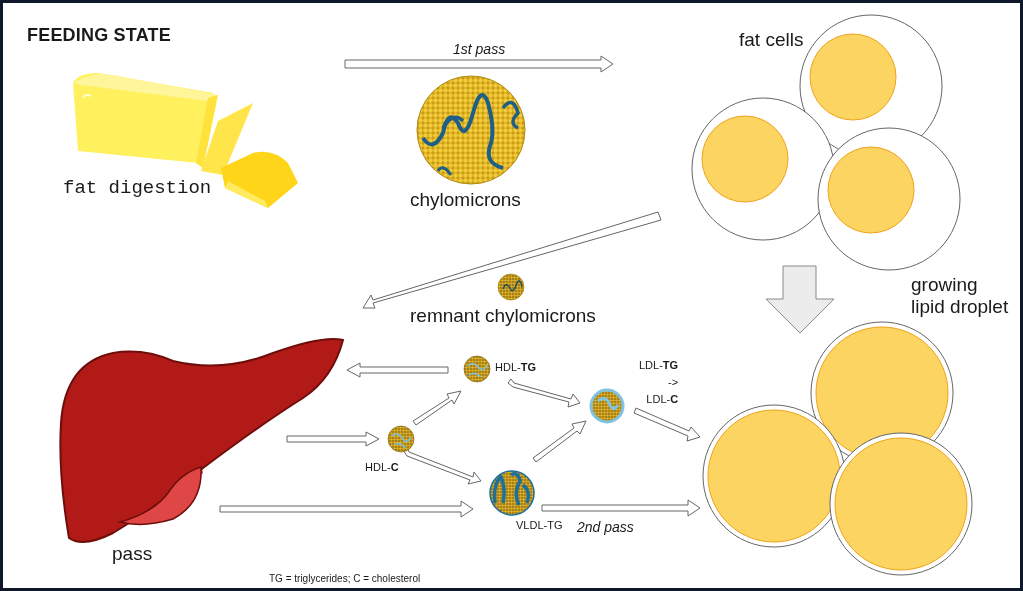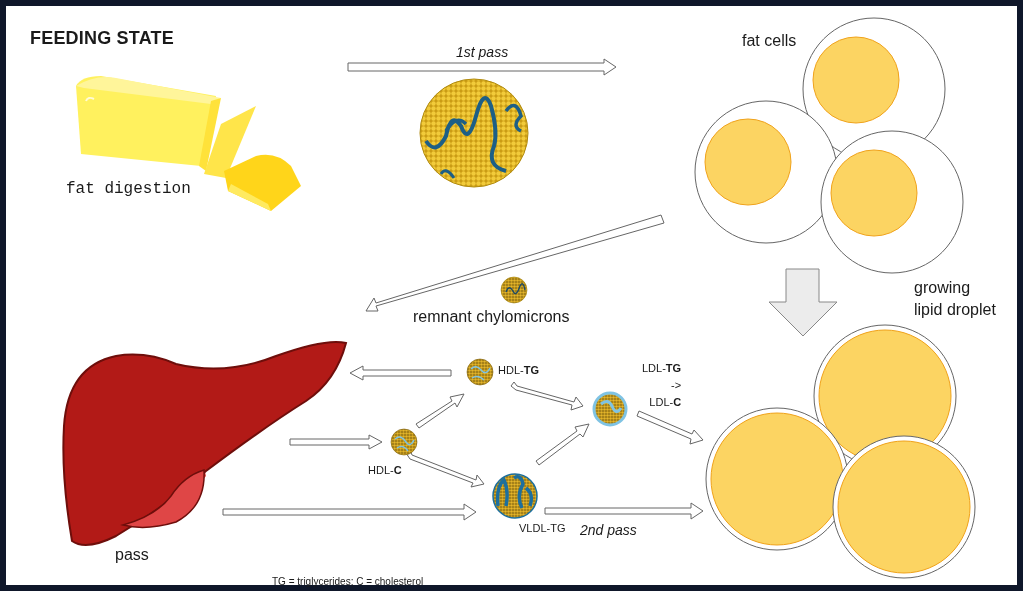--- a/index.html
+++ b/index.html
@@ -1,21 +1,21 @@
 <!DOCTYPE html>
 <html><head>
   <meta charset="utf-8">
   <style>
     html, body { margin: 0; padding: 0; background: #ffffff; }
     body { width: 1023px; height: 591px; position: relative; overflow: hidden; font-family: "Liberation Sans", sans-serif; color: #111; }
-    #canvas { position: absolute; left: 0; top: 0; width: 1023px; height: 591px; border: 6px solid #0f172a; box-sizing: border-box; }
+    #canvas { position: absolute; left: 0; top: 0; width: 1023px; height: 591px; border: 3px solid #0f172a; box-sizing: border-box; }
     svg#diagram { position: absolute; left: 0; top: 0; }
     .lbl { position: absolute; white-space: nowrap; color: #1a1a1a; }
     .title { font-weight: bold; font-size: 18px; letter-spacing: 0.2px; }
-    .big { font-size: 16px; }
+    .big { font-size: 19px; }
     .med { font-size: 11px; }
     .small { font-size: 14px; font-style: italic; }
     .tiny { font-size: 10px; }
     b { font-weight: bold; }
   </style>
 </head>
 <body>
 
 <div id="canvas">
 <svg id="diagram" width="1023" height="591" viewBox="0 0 1023 591">
@@ -114,20 +114,21 @@
     <circle cx="771" cy="473" r="71" fill="#fff" stroke="#666" stroke-width="1"></circle>
     <circle cx="771" cy="473" r="66" fill="#fcd462" stroke="#f0a21a" stroke-width="1"></circle>
     <circle cx="898" cy="501" r="71" fill="#fff" stroke="#666" stroke-width="1"></circle>
     <circle cx="898" cy="501" r="66" fill="#fcd462" stroke="#f0a21a" stroke-width="1"></circle>
   </g>
 </svg>
 
 <div class="lbl title" style="left:24px; top:22px;">FEEDING STATE</div>
 <div class="lbl big" style="left:60px; top:174px;font-family:Liberation Mono, monospace;">fat digestion</div>
 <div class="lbl small" style="left:450px; top:38px;">1st pass</div>
+<div class="lbl big" style="left:407px; top:186px;">chylomicrons</div>
 <div class="lbl big" style="left:736px; top:26px;">fat cells</div>
 <div class="lbl big" style="left:908px; top:271px; line-height:22px;">
   <div>growing</div>
   <div>lipid droplet</div>
 </div>
 <div class="lbl big" style="left:407px; top:302px;">remnant chylomicrons</div>
 <div class="lbl big" style="left:109px; top:540px;">pass</div>
 
 <div class="lbl med" style="left:492px; top:358px;"><span>HDL-</span><b>TG</b></div>
 <div class="lbl med" style="left:362px; top:458px;"><span>HDL-</span><b>C</b></div>

